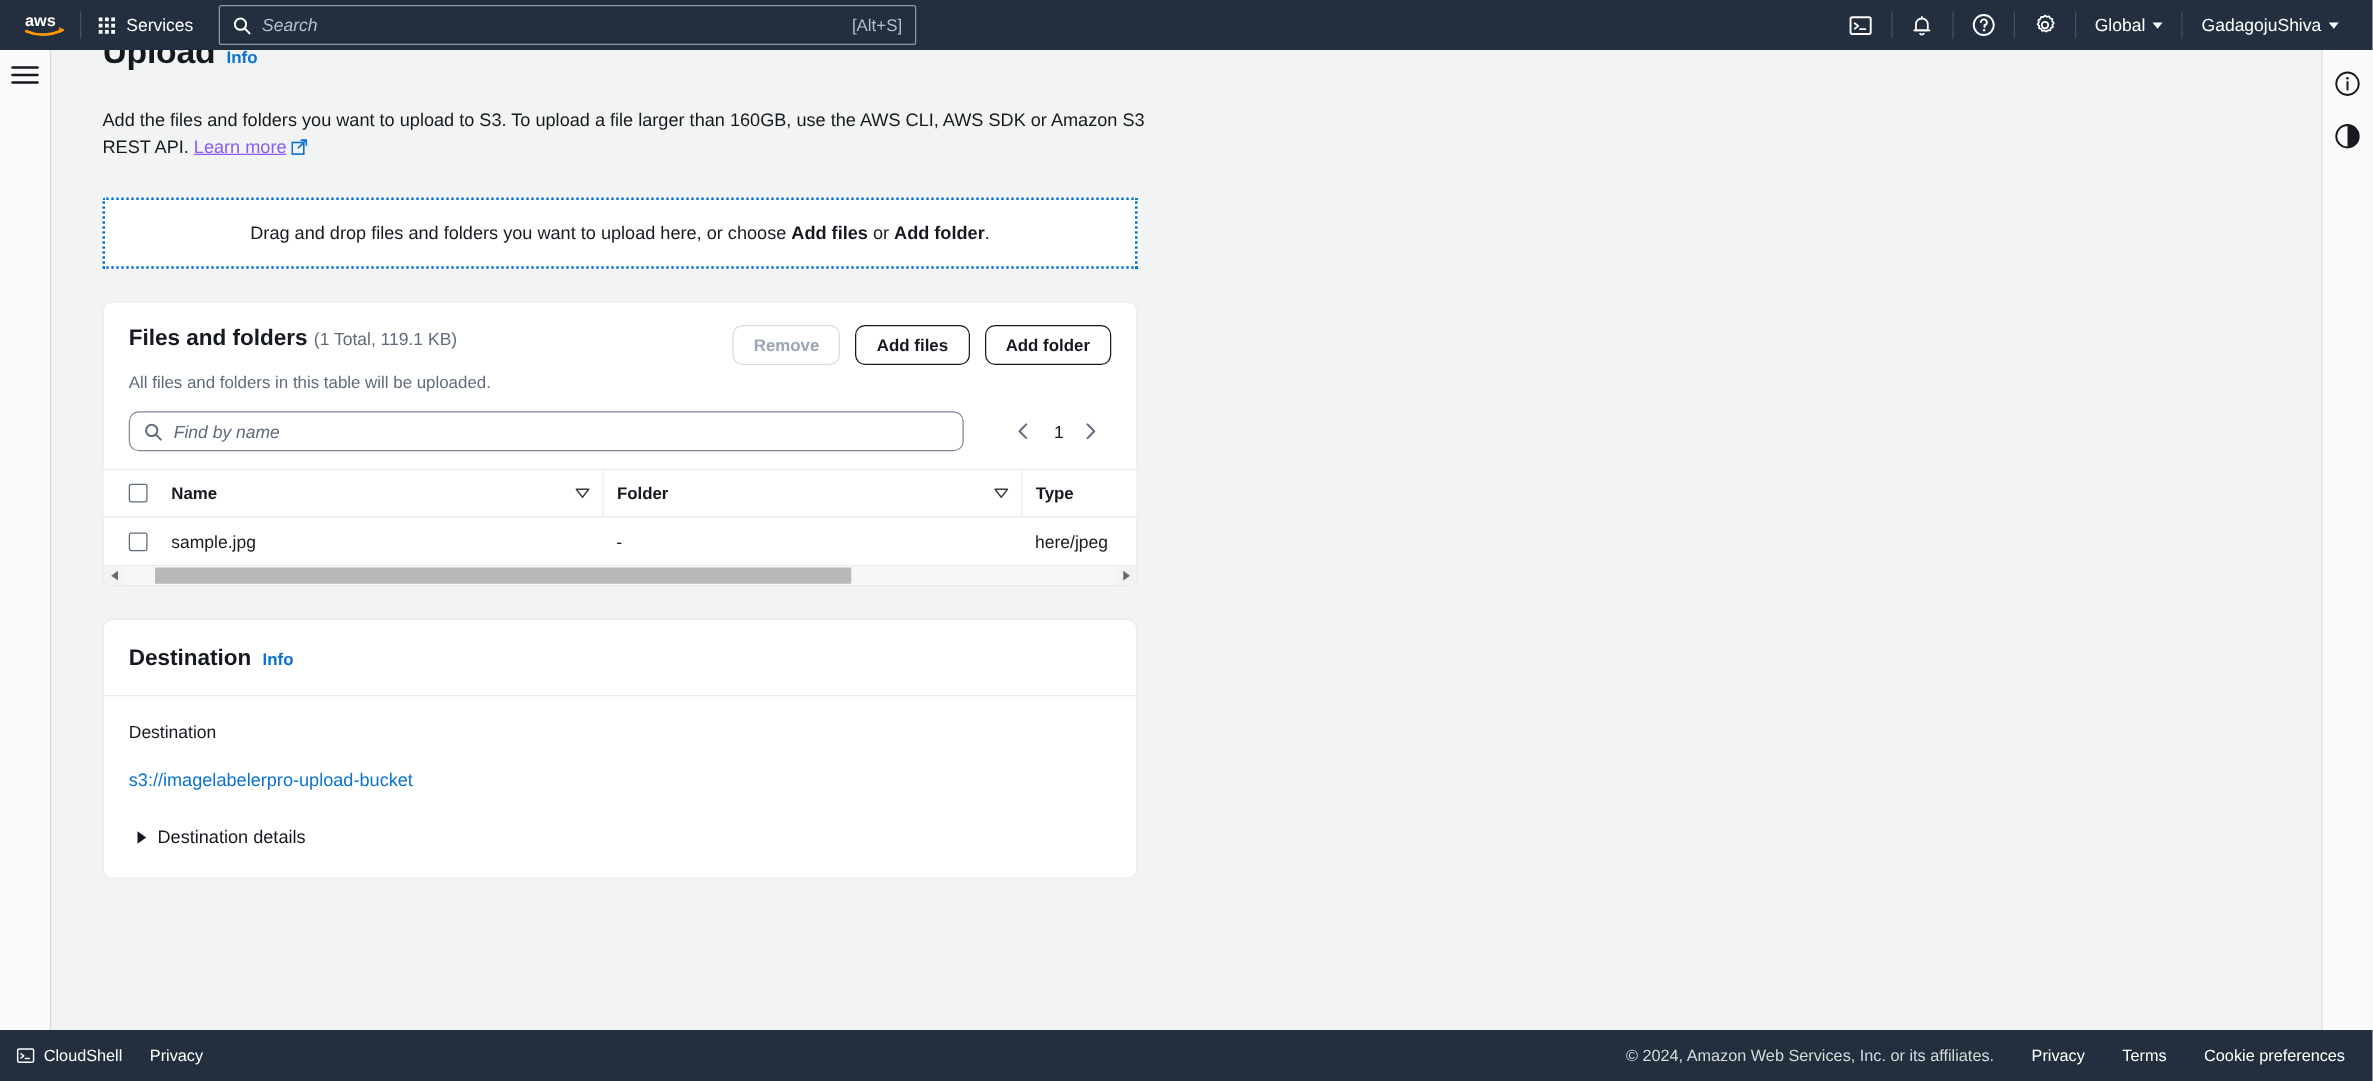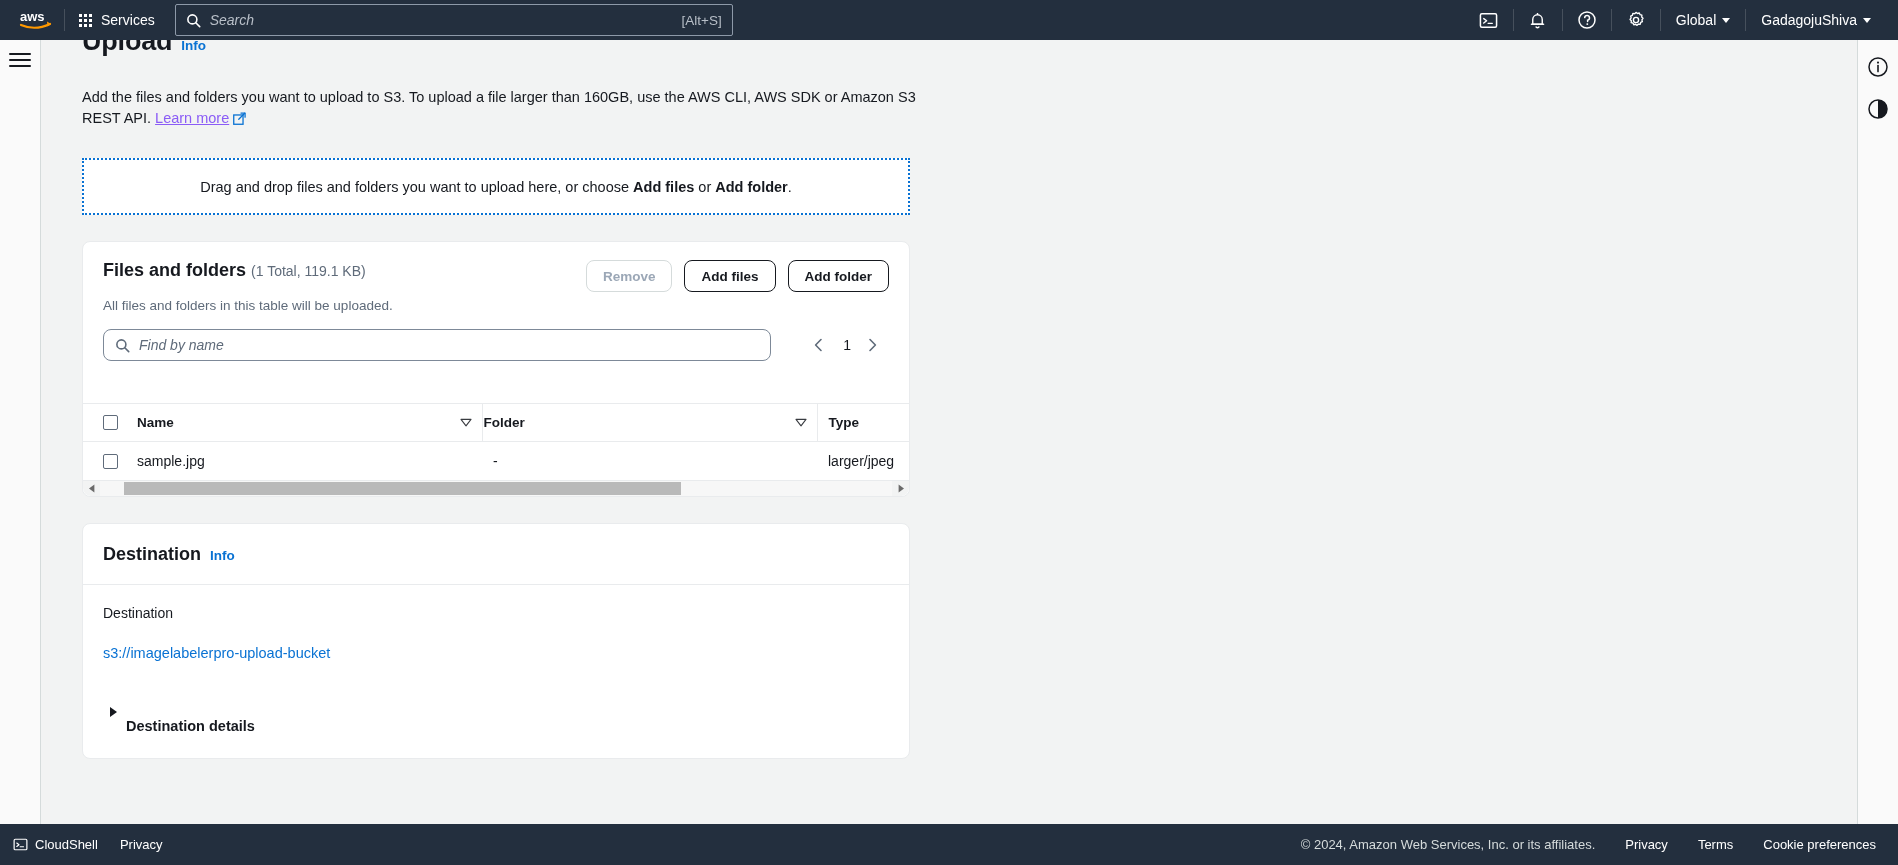--- a/index.html
+++ b/index.html
@@ -104,21 +104,21 @@
   .filter-row { display: flex; align-items: center; padding: 16px 20px 14px 20px; }
   .findbox {
     width: 668px; height: 32px; border: 1px solid #7d8998; border-radius: 8px;
     background: #fff; display: flex; align-items: center; gap: 9px; padding: 0 11px; cursor: text;
   }
   .findbox .ph { color: #5f6b7a; font-size: 14px; font-style: italic; }
   .pager { margin-left: auto; display: flex; align-items: center; gap: 16px; padding-right: 8px; }
   .pg-arrow { width: 14px; height: 14px; cursor: pointer; display:flex; align-items:center; }
   .pg-num { font-size: 14px; color: #16191f; cursor: pointer; }
 
-  table.files { width: 100%; border-collapse: collapse; table-layout: fixed; margin-top: 28px; }
+  table.files { width: 100%; border-collapse: collapse; table-layout: fixed; }
   table.files thead th {
     font-size: 13.5px; font-weight: 700; color: #16191f; text-align: left;
     padding: 11px 0 11px 0; border-top: 1px solid #e9ebed; border-bottom: 1px solid #e9ebed;
     background: #fff;
   }
   .th-inner { display: flex; align-items: center; }
   .sort-caret { margin-left: auto; margin-right: 10px; opacity: .85; }
   .col-div { border-left: 1px solid #e9ebed; }
   table.files td {
     font-size: 14px; color: #16191f; padding: 11px 0; border-bottom: 1px solid #e9ebed;
@@ -139,21 +139,21 @@
   .hs-arrow { width: 17px; height: 15px; display: flex; align-items: center; justify-content: center; cursor: pointer; }
 
   .dest-head { padding: 20px 20px 19px 20px; border-bottom: 1px solid #e9ebed;
     display: flex; align-items: baseline; gap: 9px; }
   .dest-body { padding: 20px 20px 24px 20px; }
   .dest-label { font-size: 14px; color: #16191f; }
   .dest-link { display: inline-block; margin-top: 24px; font-size: 14.5px; color: #0972d3; cursor: pointer; }
   .expander { margin-top: 28px; display: flex; align-items: center; gap: 9px; cursor: pointer; padding-left: 7px; }
   .tri { width: 0; height: 0; border-top: 5px solid transparent;
     border-bottom: 5px solid transparent; border-left: 7.5px solid #16191f; }
-  .exp-title { font-size: 14.5px; font-weight: 700; color: #16191f; margin-top: 28px; }
+  .exp-title { font-size: 14.5px; font-weight: 400; color: #16191f; }
   .exp-sub { font-size: 14px; color: #16191f; margin: 9px 0 0 23px; }
 
   
   .footer {
     position: absolute; bottom: 0; left: 0; width: 1898px; height: 41px;
     background: #232f3e; display: flex; align-items: center; color: #fff;
     font-size: 13px; z-index: 30;
   }
   .f-left { display: flex; align-items: center; gap: 22px; padding-left: 13px; }
   .f-item { display: flex; align-items: center; gap: 7px; cursor: pointer; }
@@ -338,21 +338,21 @@
                 <span>Name</span>
                 <span class="sort-caret">
                   <svg width="12" height="9" viewBox="0 0 12 9">
                       <path d="M1 1.4 H11 L6 7.8 Z" stroke="#16191f" stroke-width="1.1" fill="none" stroke-linejoin="round"></path>
                     </svg>
                 </span>
               </span>
             </th>
             <th class="col-div">
               <span class="th-inner">
-                <span style="padding-left:1px">Folder</span>
+                <span style="padding-left:11px">Folder</span>
                 <span class="sort-caret">
                   <svg width="12" height="9" viewBox="0 0 12 9">
                       <path d="M1 1.4 H11 L6 7.8 Z" stroke="#16191f" stroke-width="1.1" fill="none" stroke-linejoin="round"></path>
                     </svg>
                 </span>
               </span>
             </th>
             <th class="col-div">
               <span class="th-inner">
                 <span style="padding-left:11px">Type</span>
@@ -360,21 +360,21 @@
             </th>
           </tr>
         </thead>
         <tbody>
           <tr>
             <td class="cb-cell">
               <span class="cb"></span>
             </td>
             <td>sample.jpg</td>
             <td style="padding-left:11px">-</td>
-            <td style="padding-left:11px">larger/jpeg</td>
+            <td style="padding-left:11px">here/jpeg</td>
           </tr>
         </tbody>
       </table>
 
       <div class="hscroll">
         <div class="hs-arrow">
           <svg width="8" height="9" viewBox="0 0 8 9">
               <path d="M6.4 0.6 L1 4.5 L6.4 8.4 Z" fill="#6a6a6a"></path>
             </svg>
         </div>

